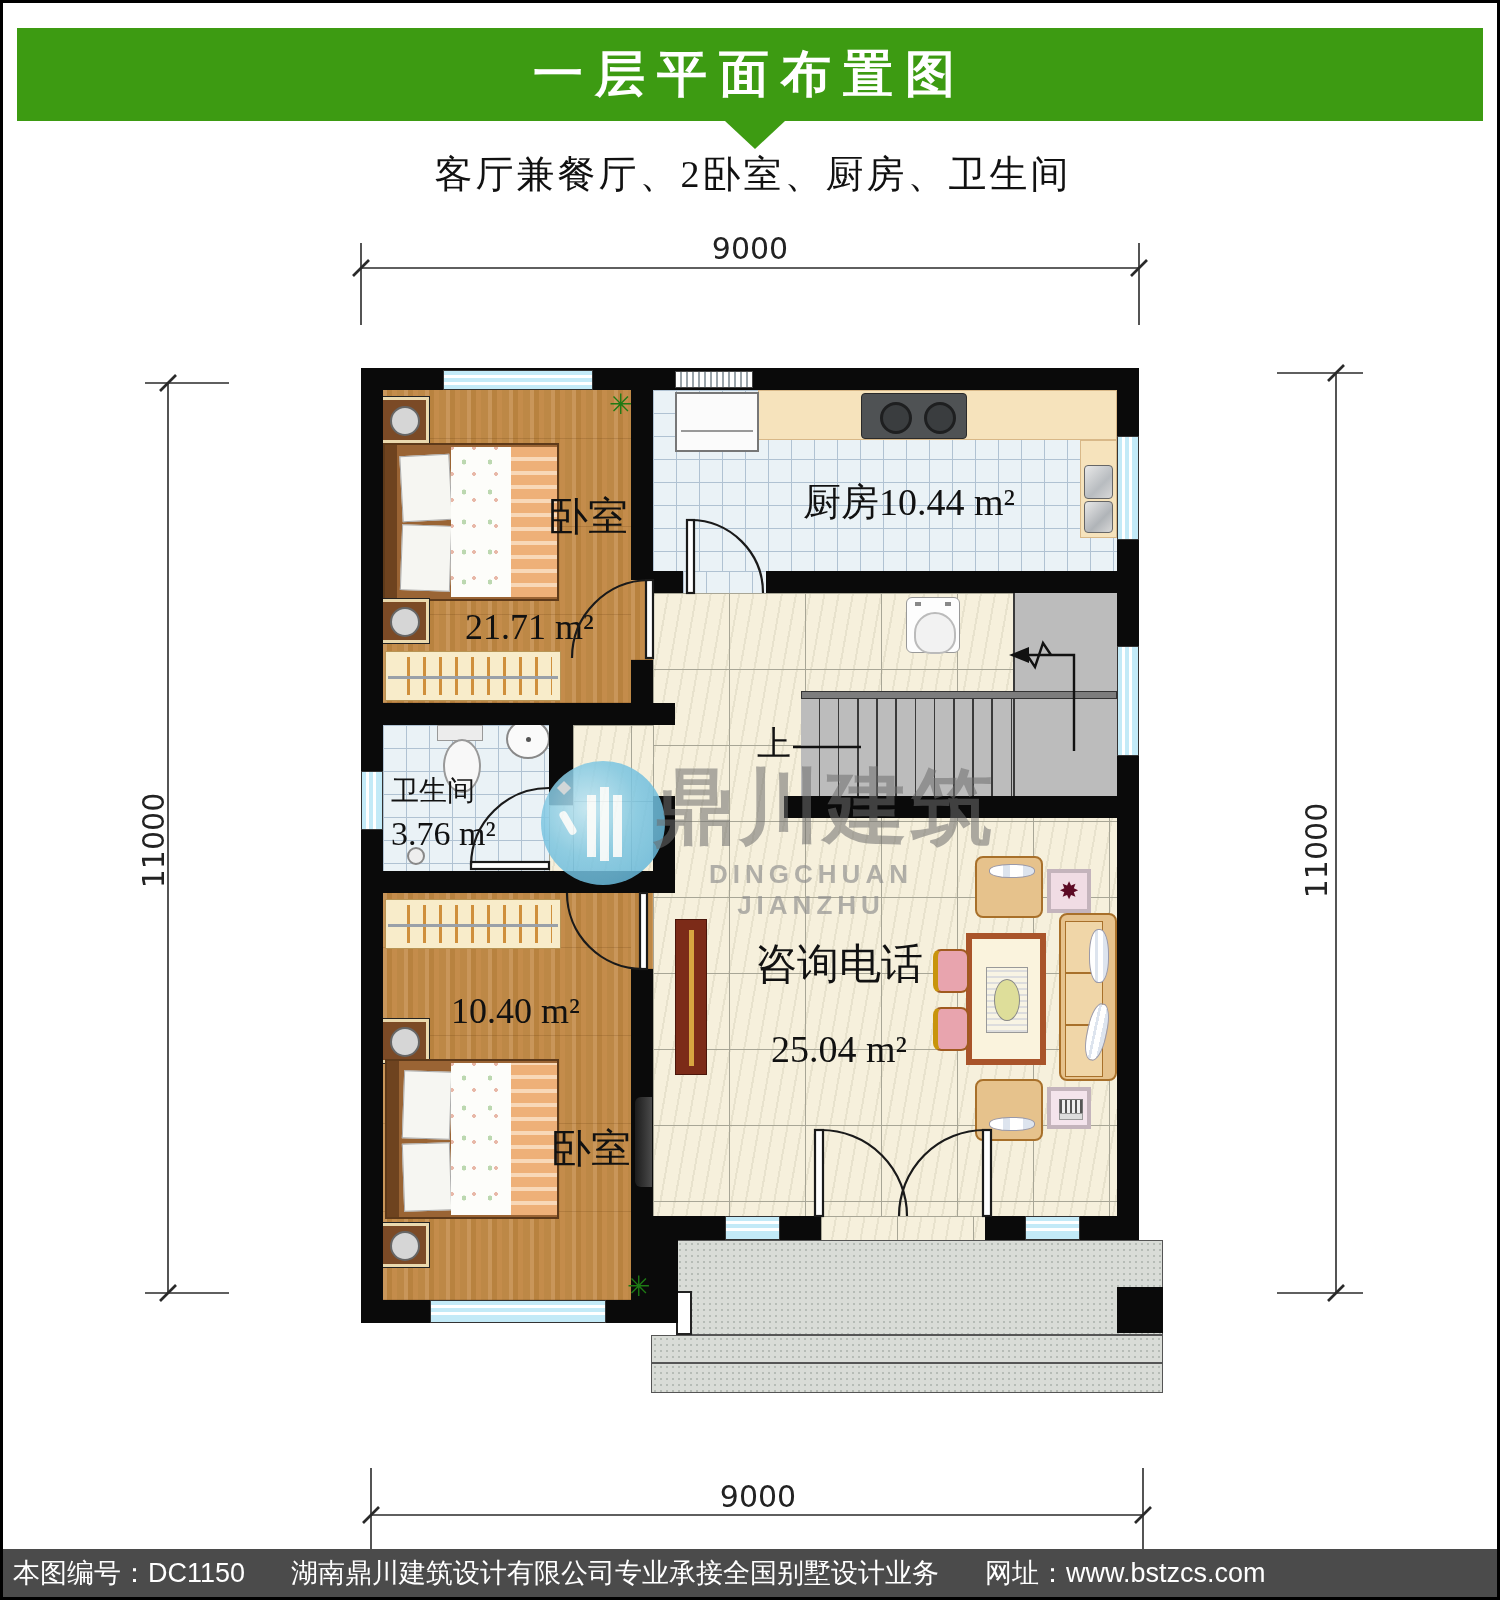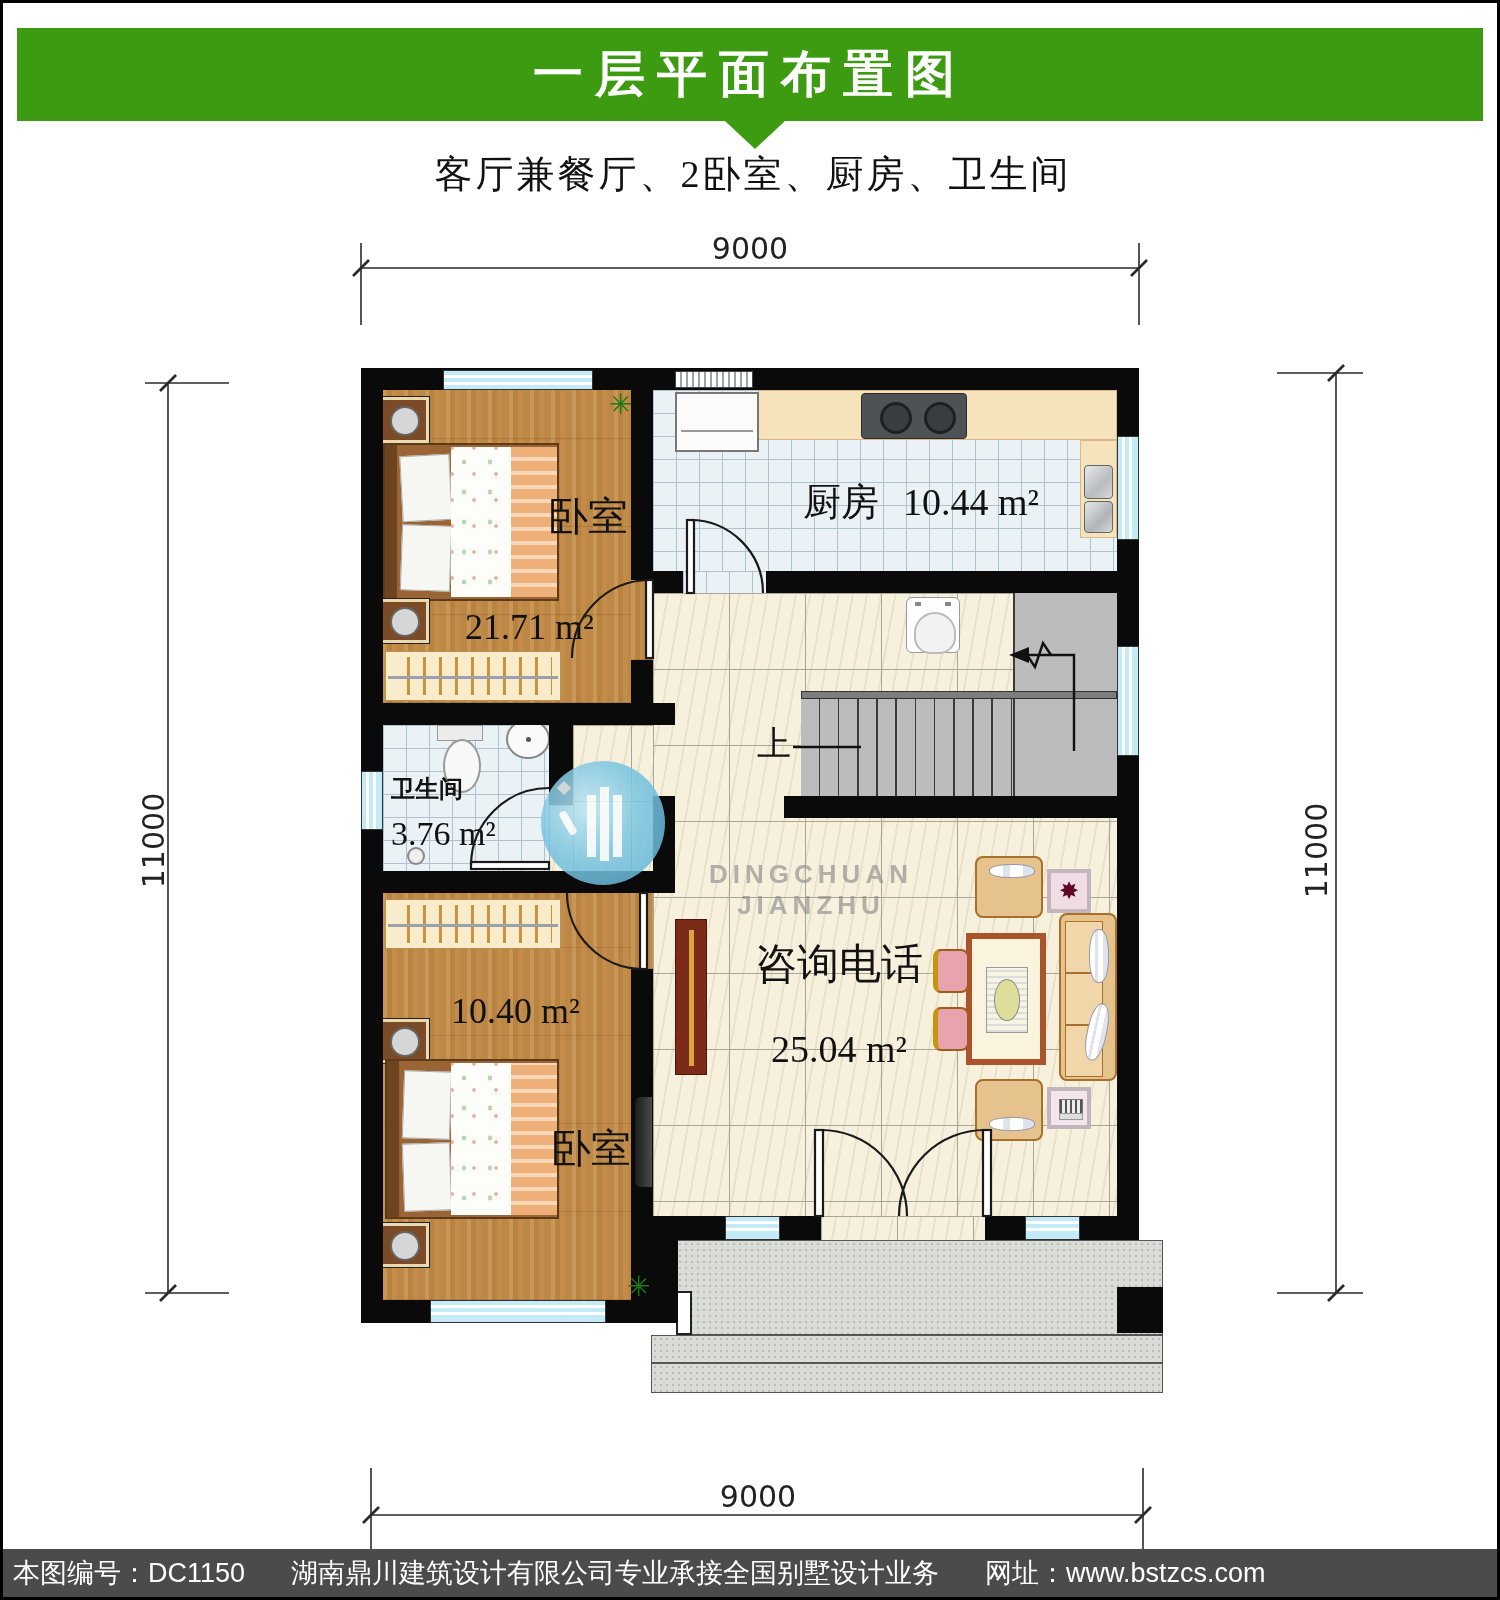--- a/index.html
+++ b/index.html
@@ -208,25 +208,25 @@
   <div class="abs furn" style="left:1044px;top:1084px;width:44px;height:42px;background:#f4e4ec;border:4px solid #c4b4bc;">
     <div style="position:absolute;left:8px;top:8px;width:22px;height:14px;background:repeating-linear-gradient(90deg,#555 0 2px,#eee 2px 5px);border:1px solid #777;"></div>
     <div style="position:absolute;left:8px;bottom:5px;width:22px;height:5px;background:#ddd;border:1px solid #999;"></div>
   </div>
 
   <div class="abs plant" style="left:606px;top:388px;">✳</div>
   <div class="abs plant" style="left:624px;top:1270px;">✳</div>
 
   <div class="abs label" style="left:545px;top:494px;font-size:40px;">卧室</div>
   <div class="abs label" style="left:462px;top:606px;font-size:36px;">21.71 m²</div>
-  <div class="abs label" style="left:800px;top:480px;font-size:38px;display:flex;gap:24px;">
+  <div class="abs label" style="left:800px;top:480px;font-size:38px;display:flex;">
     <span>厨房</span>
     <span>10.44 m²</span>
   </div>
-  <div class="abs label" style="left:388px;top:774px;font-size:24px;font-weight:bold;">卫生间</div>
+  <div class="abs label" style="left:388px;top:774px;font-size:28px;">卫生间</div>
   <div class="abs label" style="left:388px;top:814px;font-size:34px;">3.76 m²</div>
   <div class="abs label" style="left:448px;top:990px;font-size:36px;">10.40 m²</div>
   <div class="abs label" style="left:548px;top:1126px;font-size:40px;">卧室</div>
   <div class="abs label" style="left:716px;top:940px;width:240px;text-align:center;font-size:42px;">咨询电话</div>
   <div class="abs label" style="left:716px;top:998px;width:240px;text-align:center;font-size:38px;margin-top:29px;">25.04 m²</div>
   <div class="abs label" style="left:754px;top:724px;font-size:34px;">上</div>
 
   <svg class="abs svg-overlay" width="1500" height="1600" viewBox="0 0 1500 1600">
     <g stroke="#2a2a2a" stroke-width="1.6" fill="none">
 
@@ -278,20 +278,21 @@
     <polygon points="1006,652 1026,644 1026,660" fill="#111"></polygon>
   </svg>
 
   <div class="abs wm wm-logo" style="left:538px;top:758px;">
     <div class="bar" style="left:18px;top:22px;width:10px;height:10px;transform:rotate(45deg);"></div>
     <div class="bar" style="left:46px;top:34px;width:9px;height:62px;"></div>
     <div class="bar" style="left:59px;top:26px;width:9px;height:74px;"></div>
     <div class="bar" style="left:72px;top:34px;width:9px;height:62px;"></div>
     <div class="bar" style="left:14px;top:58px;width:26px;height:8px;border-radius:4px;transform:rotate(60deg);"></div>
   </div>
+  <div class="abs wm wm-cn" style="left:650px;top:750px;">鼎川建筑</div>
   <div class="abs wm wm-en" style="left:648px;top:836px;width:320px;text-align:center;">DINGCHUAN JIANZHU</div>
 
   <div class="abs footer">
     <span>本图编号：DC1150</span>
     <span>湖南鼎川建筑设计有限公司专业承接全国别墅设计业务</span>
     <span>网址：www.bstzcs.com</span>
   </div>
 
 </div>
 

